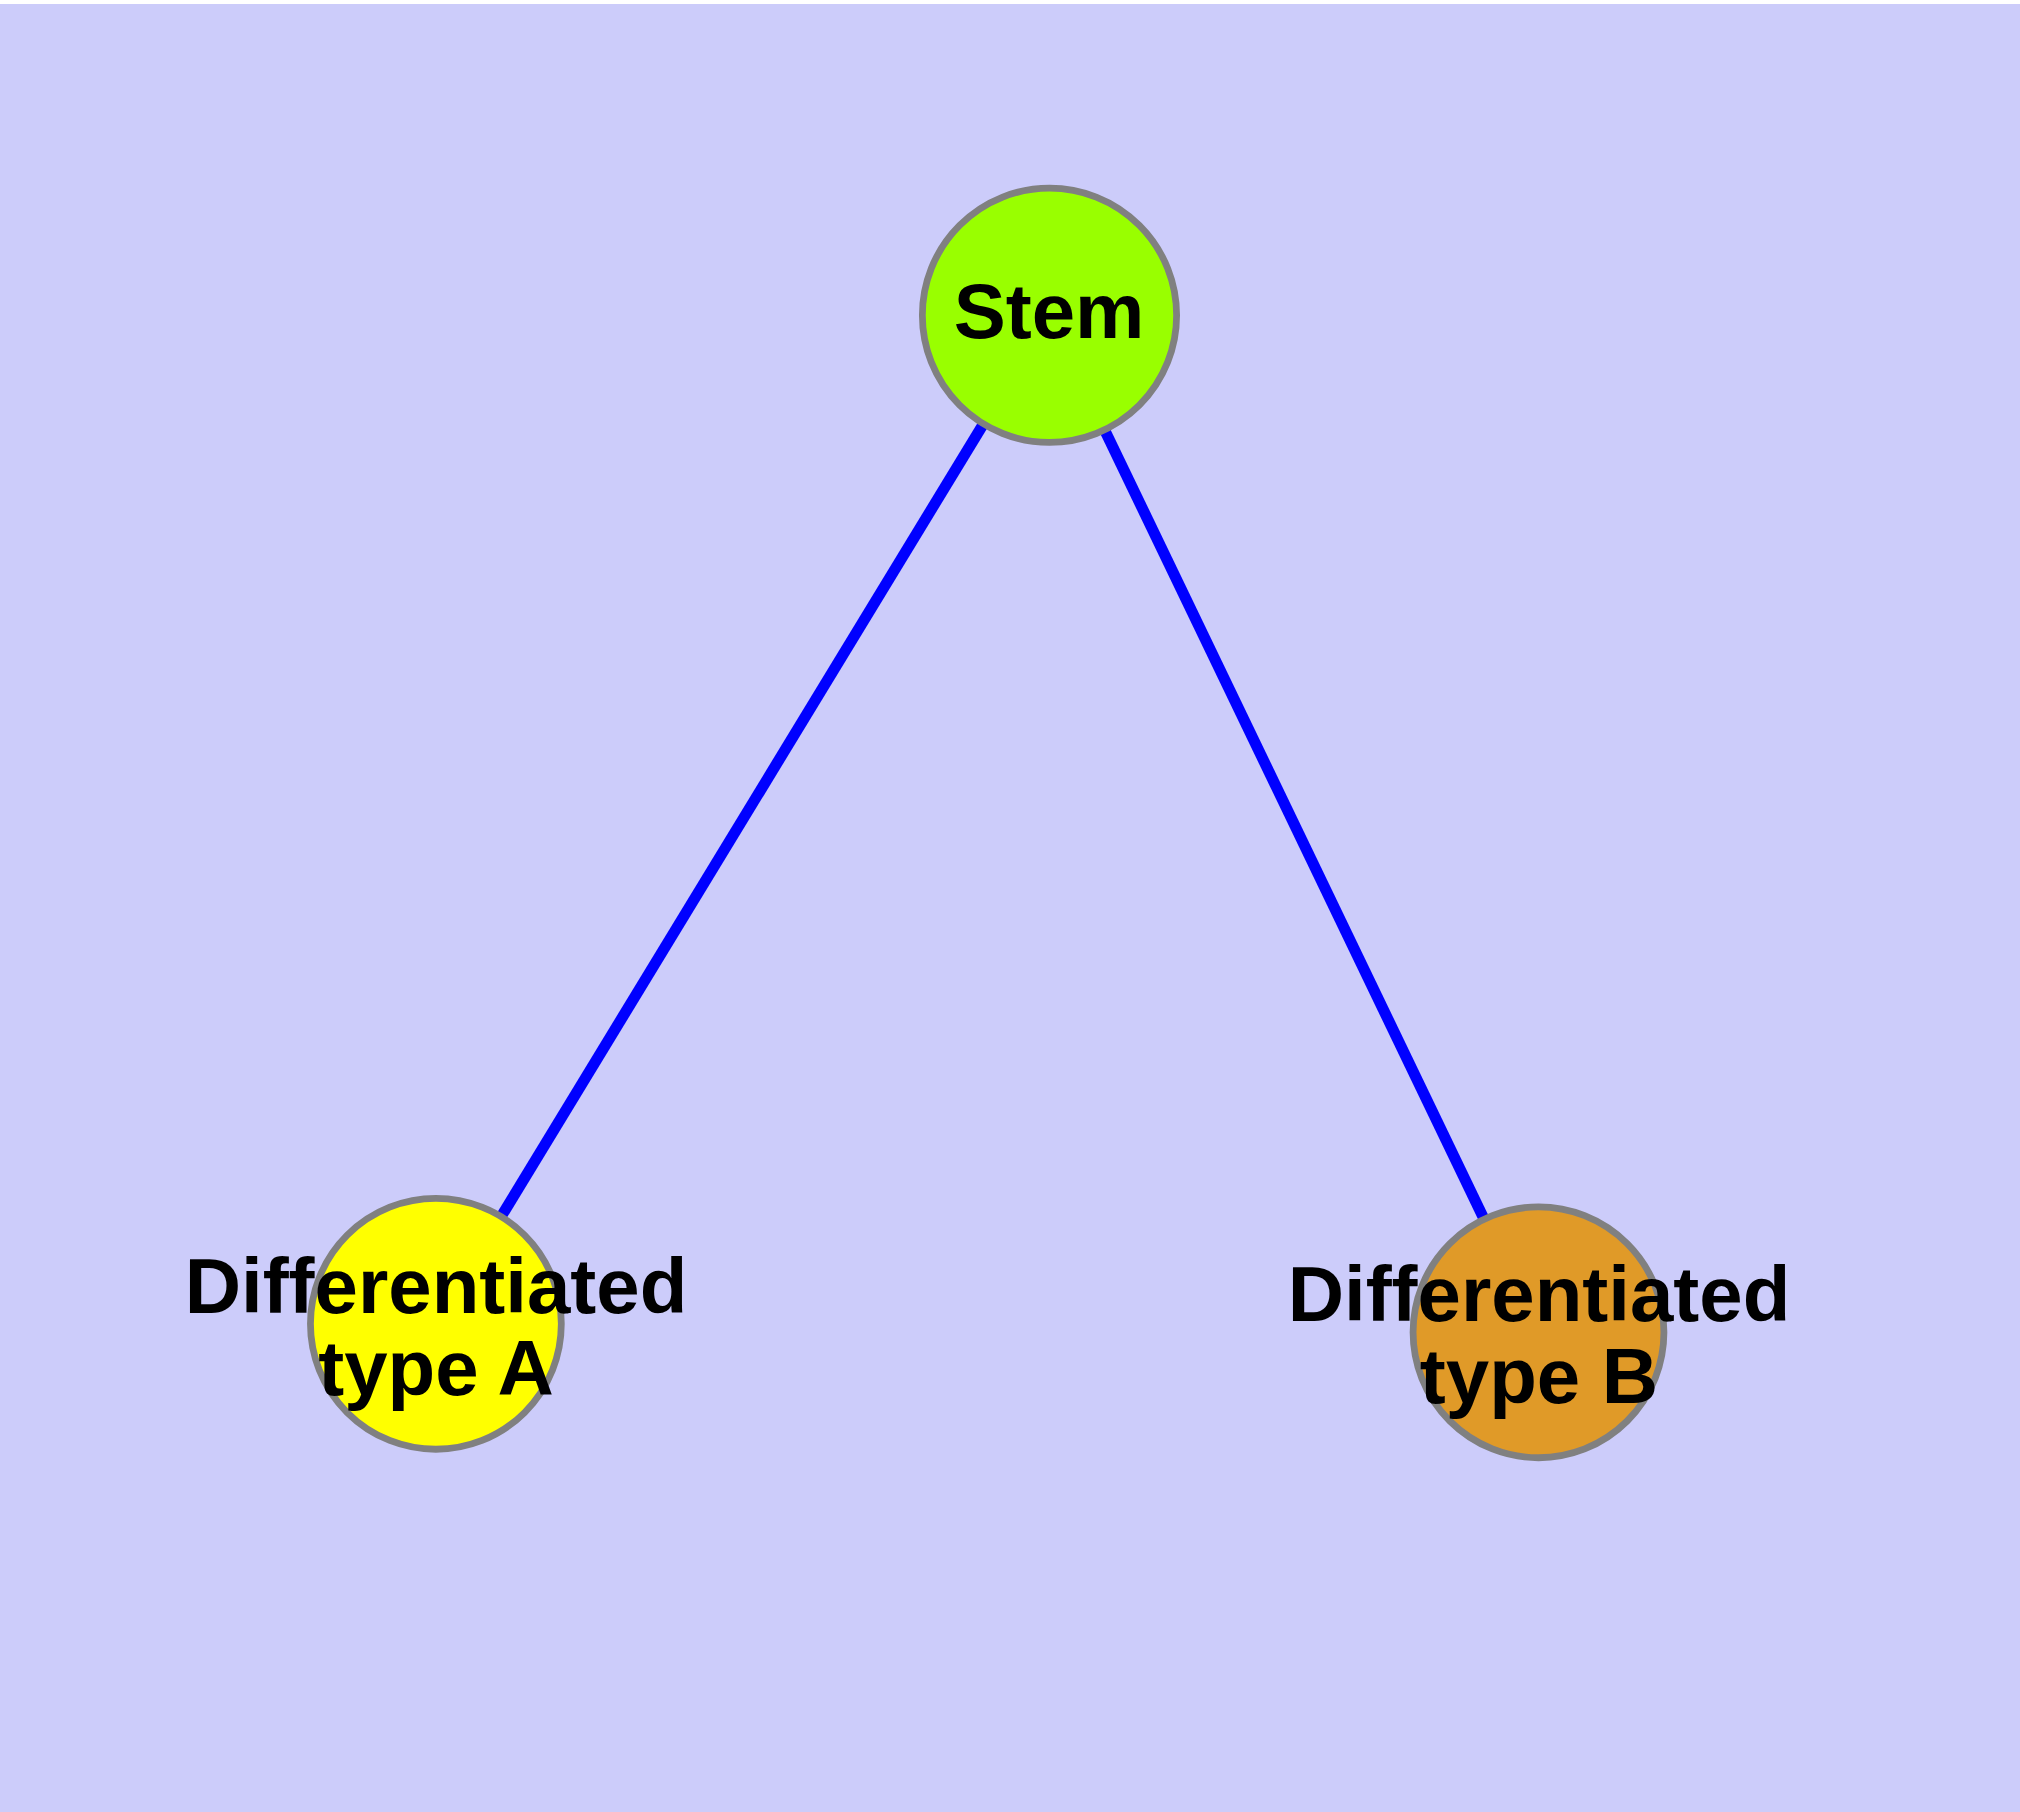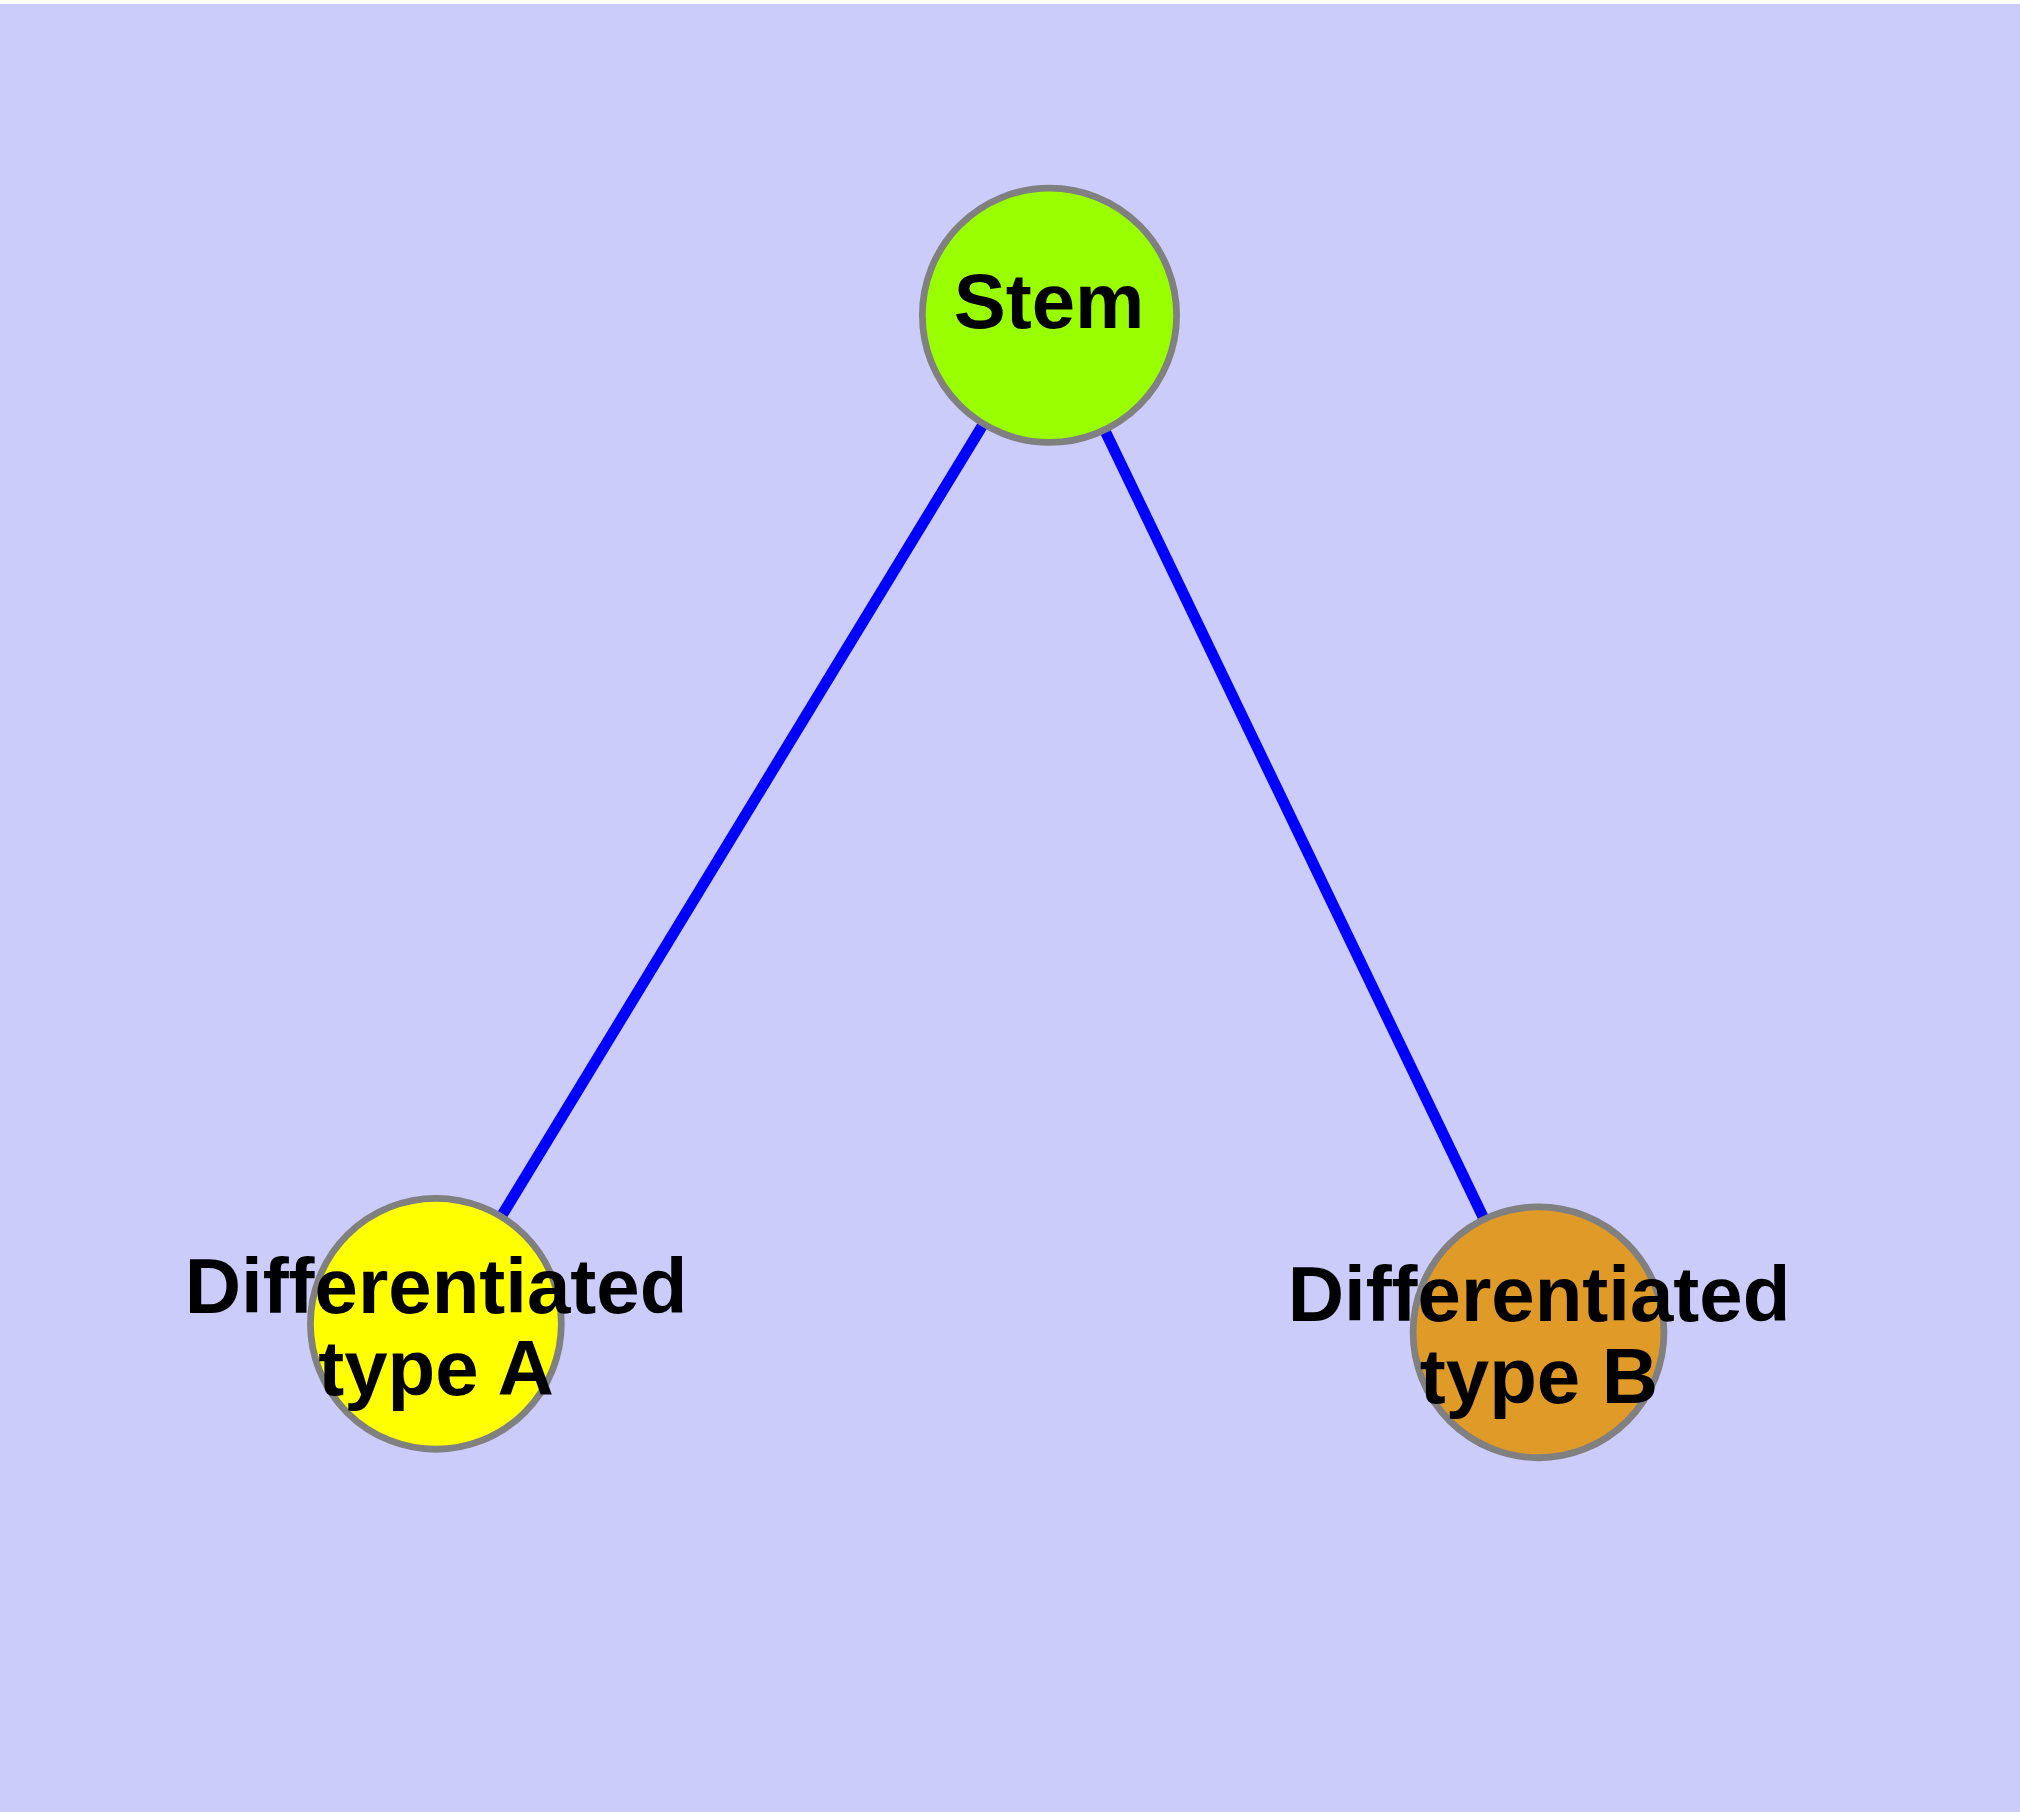--- a/index.html
+++ b/index.html
@@ -36,21 +36,21 @@
     font-weight: bold;
     color: #000000;
     line-height: 1.05;
     white-space: pre;
     pointer-events: none;
     font-family: "Liberation Sans", sans-serif;
   }
   .label-stem {
     font-size: 78px;
     left: 625px;
-    top: 261px;
+    top: 271px;
     width: 848px;
   }
   .label-a {
     font-size: 78px;
     left: 12px;
     top: 1246px;
     width: 848px;
   }
   .label-b {
     font-size: 78px;

